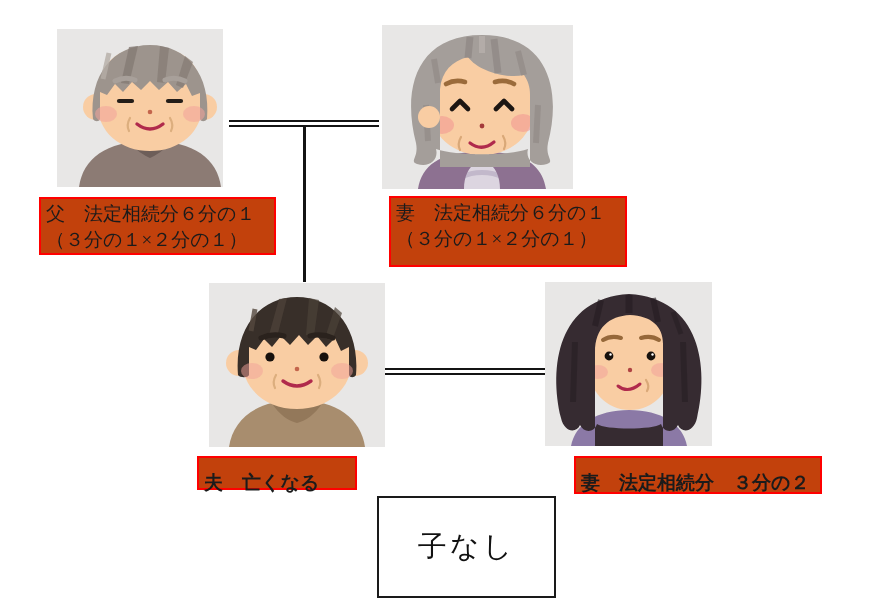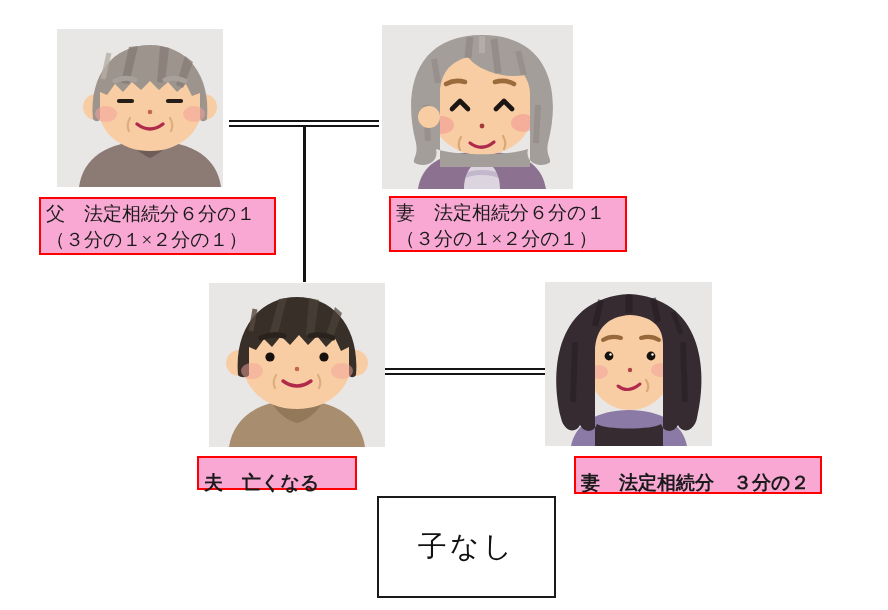--- a/index.html
+++ b/index.html
@@ -5,21 +5,21 @@
   html,body{margin:0;padding:0;background:#ffffff;}
   .canvas{
     position:relative;width:888px;height:610px;background:#ffffff;
     font-family:"Liberation Serif","DejaVu Serif",serif;color:#1b1b1b;overflow:hidden;
   }
   .portrait{position:absolute;margin:0;background:#e8e7e6;}
   .portrait svg{display:block;width:100%;height:100%;}
   .red-label{
     position:absolute;border:2px solid #ff0000;box-sizing:border-box;
     font-size:19px;line-height:26px;padding:2px 3px 0 5px;white-space:nowrap;
-    background:#f9a8d4;
+    background:#c2410c;
   }
   .red-label.single{line-height:28px;padding-top:11px;font-weight:bold;}
   .hline{position:absolute;height:7px;box-sizing:border-box;
     border-top:2px solid #141414;border-bottom:2px solid #141414;}
   .vline{position:absolute;width:3px;background:#141414;}
   .plain-box{
     position:absolute;border:2px solid #1a1a1a;box-sizing:border-box;background:#ffffff;
     display:flex;align-items:center;justify-content:center;
     font-size:29px;letter-spacing:3px;color:#111111;
   }
@@ -145,21 +145,21 @@
       <path d="M138,60 L140,120" stroke="#241c21" stroke-width="6" opacity="0.5"></path>
       <path d="M128,30 L136,52" stroke="#241c21" stroke-width="5" opacity="0.5"></path>
     </svg>
   </figure>
 
   <div class="red-label" style="left:39px;top:197px;width:237px;height:58px;">
     <div>父　法定相続分６分の１</div>
     <div>（３分の１×２分の１）</div>
   </div>
 
-  <div class="red-label" style="left:389px;top:196px;width:238px;height:56px;">
+  <div class="red-label" style="left:389px;top:196px;width:238px;height:71px;">
     <div>妻　法定相続分６分の１</div>
     <div>（３分の１×２分の１）</div>
   </div>
 
   <div class="red-label single" style="left:197px;top:456px;width:160px;height:34px;">
     <div>夫　亡くなる</div>
   </div>
 
   <div class="red-label single" style="left:574px;top:456px;width:248px;height:38px;">
     <div>妻　法定相続分　３分の２</div>

